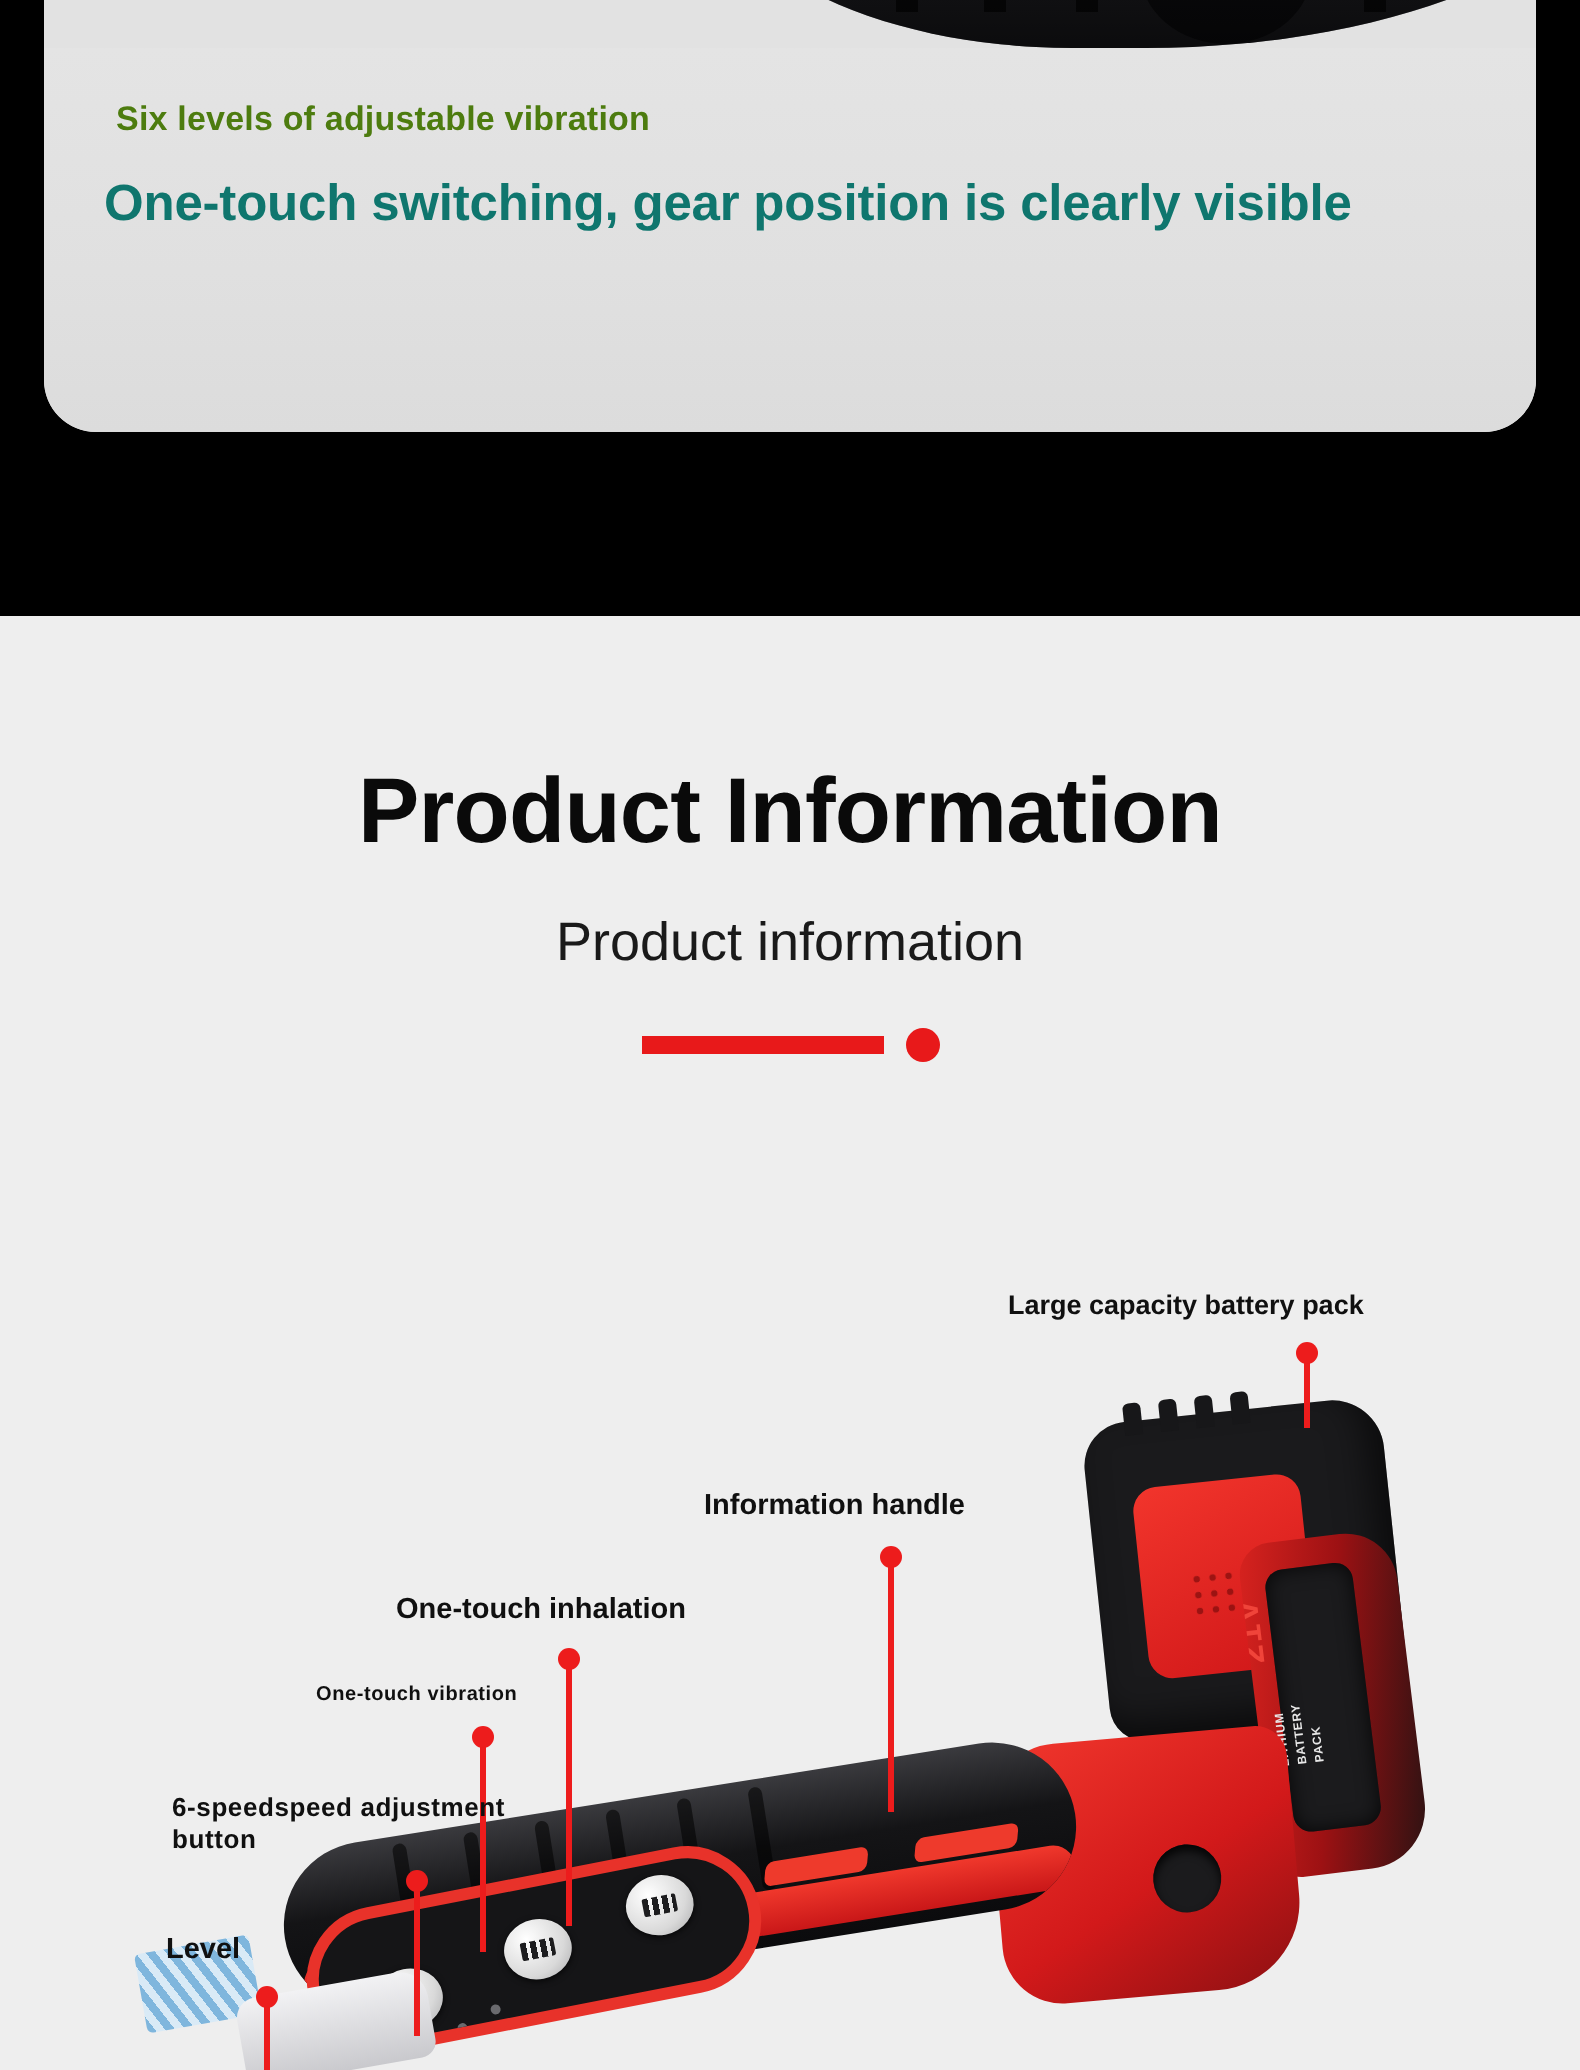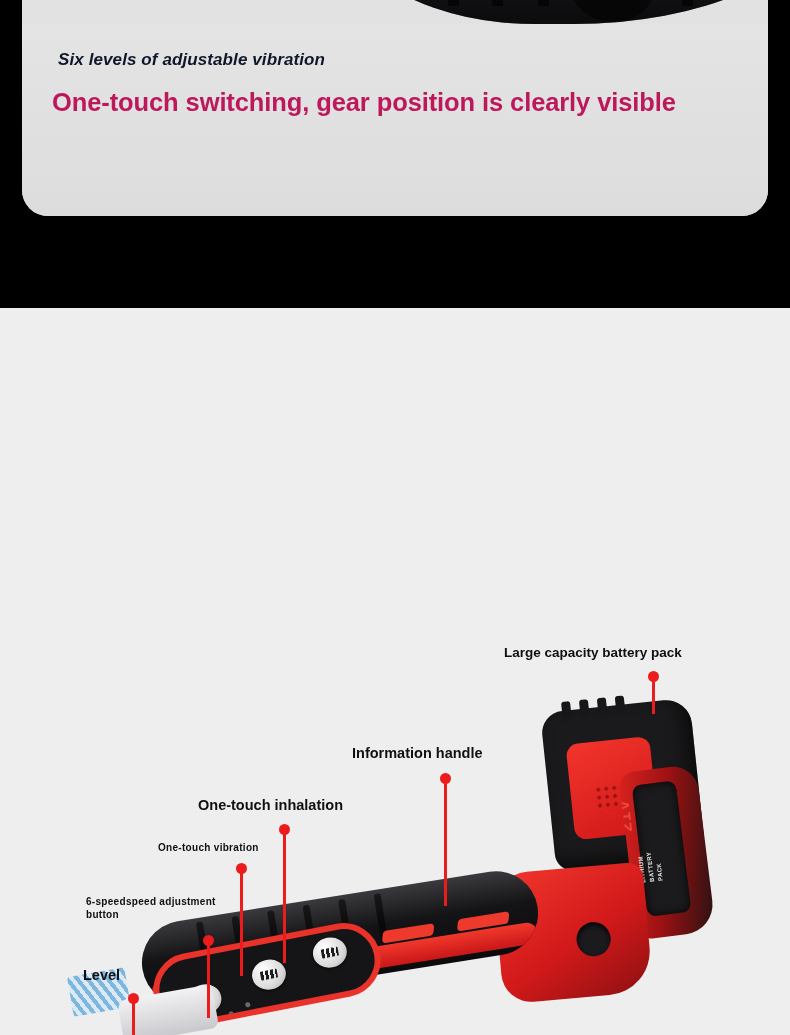--- a/index.html
+++ b/index.html
@@ -86,30 +86,29 @@
 
   .card-text {
     position: absolute;
     left: 30px;
     top: 60px;
     width: 640px;
   }
   .eyebrow {
     font-size: 17px;
     font-weight: 700;
-    color: #0f172a;
+    color: #4d7c0f;
     letter-spacing: .1px;
     margin: 0 0 16px 6px;
     white-space: nowrap;
-    font-style: italic;
   }
   .headline {
     font-size: 25.5px;
     font-weight: 700;
-    color: #be185d;
+    color: #0f766e;
     line-height: 1.33;
     margin: 0;
     letter-spacing: -.1px;
   }
 
   
   .section-head {
     position: absolute;
     left: 0;
     top: 380px;
@@ -412,20 +411,28 @@
 
       <div class="card-text">
         <p class="eyebrow">Six levels of adjustable vibration</p>
         <p class="headline">One-touch switching, gear position
 is clearly visible</p>
       </div>
 
     </div>
   </div>
 
+  <div class="section-head">
+    <h1 class="sec-title">Product Information</h1>
+    <p class="sec-sub">Product information</p>
+    <div class="rule-wrap">
+      <span class="rule-bar"></span>
+      <span class="rule-dot"></span>
+    </div>
+  </div>
 
   <div class="diagram">
 
     <div class="tool">
 
       <div class="batt-body">
         <div class="batt-fin" style="left:22px"></div>
         <div class="batt-fin" style="left:40px"></div>
         <div class="batt-fin" style="left:58px"></div>
         <div class="batt-fin" style="left:76px"></div>
@@ -489,21 +496,21 @@
     <div class="leader-dot" style="left:440px; top:173px;"></div>
 
     <div class="callout-label" style="left:198px; top:196px; font-size:14.5px;">One-touch inhalation</div>
     <div class="leader" style="left:283px; top:229px; height:134px;"></div>
     <div class="leader-dot" style="left:279px; top:224px;"></div>
 
     <div class="callout-label" style="left:158px; top:242px; font-size:10px; letter-spacing:.3px;">One-touch vibration</div>
     <div class="leader" style="left:240px; top:268px; height:108px;"></div>
     <div class="leader-dot" style="left:236px; top:263px;"></div>
 
-    <div class="callout-label" style="left:86px; top:296px; font-size:10px; letter-spacing:.3px;">6-speedspeed adjustment
+    <div class="callout-label" style="left:86px; top:296px; font-size:13px; letter-spacing:.3px;">6-speedspeed adjustment
 button</div>
     <div class="leader" style="left:207px; top:340px; height:78px;"></div>
     <div class="leader-dot" style="left:203px; top:335px;"></div>
 
     <div class="callout-label" style="left:83px; top:366px; font-size:14.5px;">Level</div>
     <div class="leader" style="left:132px; top:398px; height:37px;"></div>
     <div class="leader-dot" style="left:128px; top:393px;"></div>
 
   </div>
 </div>

